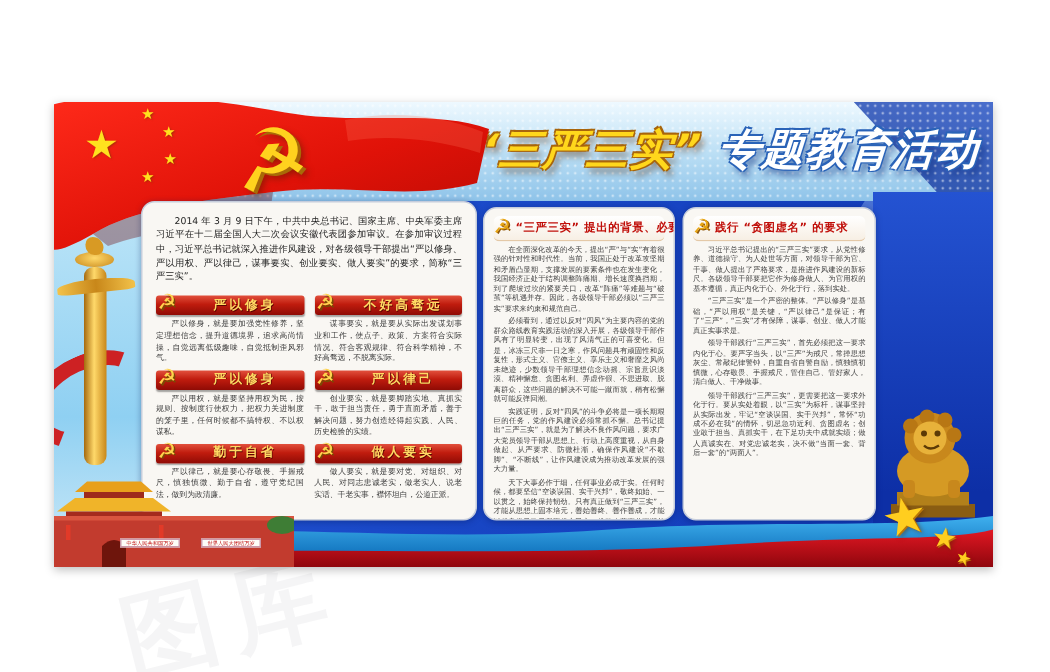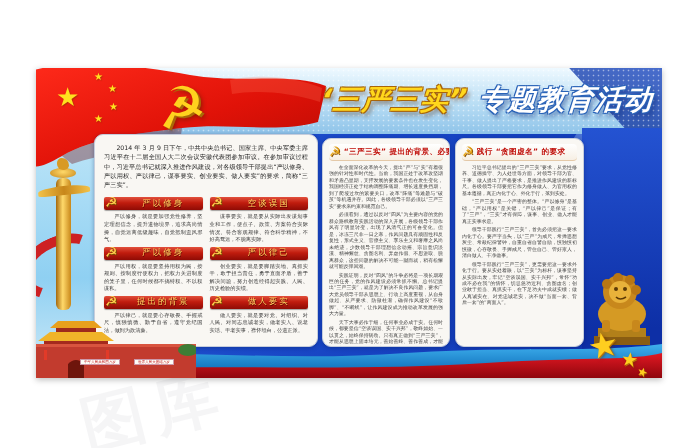--- a/index.html
+++ b/index.html
@@ -92,21 +92,21 @@
     text-align:justify; margin-bottom:5px; }
 
   .items-grid { display:flex; gap:7px; }
   .items-col { flex:1; }
   .ribbon { position:relative; height:13px; margin:3px 0 3px;
     background:linear-gradient(180deg,#e2503c 0%,#c01c0e 45%,#8f0b05 100%);
     border-radius:2px; box-shadow:0 1px 1px rgba(0,0,0,0.35);
     display:flex; align-items:center; justify-content:center; }
   .ribbon .remblem { position:absolute; left:1px; top:-2px; font-size:14px; line-height:1;
     color:#ffd34d; text-shadow:1px 1px 0 #7a4a04; }
-  .ribbon .rlabel { color:#ffd963; font-size:8.5px; font-weight:normal; letter-spacing:2px;
+  .ribbon .rlabel { color:#ffd963; font-size:8.5px; font-weight:bold; letter-spacing:2px;
     text-shadow:0.5px 0.5px 0 #5c0300;margin-left:20px; }
   .itxt { font-size:5.2px; line-height:1.45; color:#3a3a3a; text-indent:2em;
     text-align:justify; margin-bottom:2px; }
 
   .panel-head { display:flex; align-items:center; gap:3px; padding:1px 0 2px;
     border-bottom:1px solid #e4c9a8; margin-bottom:3px;
     background:linear-gradient(180deg,#fff,#f7efe4); border-radius:4px; }
   .panel-head .hemblem { font-size:13px; line-height:1; color:#e8a512;
     text-shadow:1px 1px 0 #8f5606; }
   .panel-head .htitle { font-size:7.6px; font-weight:bold; color:#c00f0a;
@@ -220,28 +220,28 @@
             <span class="rlabel">严以修身</span>
           </div>
           <p class="itxt">严以修身，就是要加强党性修养，坚定理想信念，提升道德境界，追求高尚情操，自觉远离低级趣味，自觉抵制歪风邪气。</p>
           <div class="ribbon">
             <span class="remblem">☭</span>
             <span class="rlabel">严以修身</span>
           </div>
           <p class="itxt">严以用权，就是要坚持用权为民，按规则、按制度行使权力，把权力关进制度的笼子里，任何时候都不搞特权、不以权谋私。</p>
           <div class="ribbon">
             <span class="remblem">☭</span>
-            <span class="rlabel">提出的背景</span>
+            <span class="rlabel">勤于自省</span>
           </div>
           <p class="itxt">严以律己，就是要心存敬畏、手握戒尺，慎独慎微、勤于自省，遵守党纪国法，做到为政清廉。</p>
         </div>
         <div class="items-col">
           <div class="ribbon">
             <span class="remblem">☭</span>
-            <span class="rlabel">空谈误国</span>
+            <span class="rlabel">不好高骛远</span>
           </div>
           <p class="itxt">谋事要实，就是要从实际出发谋划事业和工作，使点子、政策、方案符合实际情况、符合客观规律、符合科学精神，不好高骛远，不脱离实际。</p>
           <div class="ribbon">
             <span class="remblem">☭</span>
             <span class="rlabel">严以律己</span>
           </div>
           <p class="itxt">创业要实，就是要脚踏实地、真抓实干，敢于担当责任，勇于直面矛盾，善于解决问题，努力创造经得起实践、人民、历史检验的实绩。</p>
           <div class="ribbon">
             <span class="remblem">☭</span>
             <span class="rlabel">做人要实</span>

